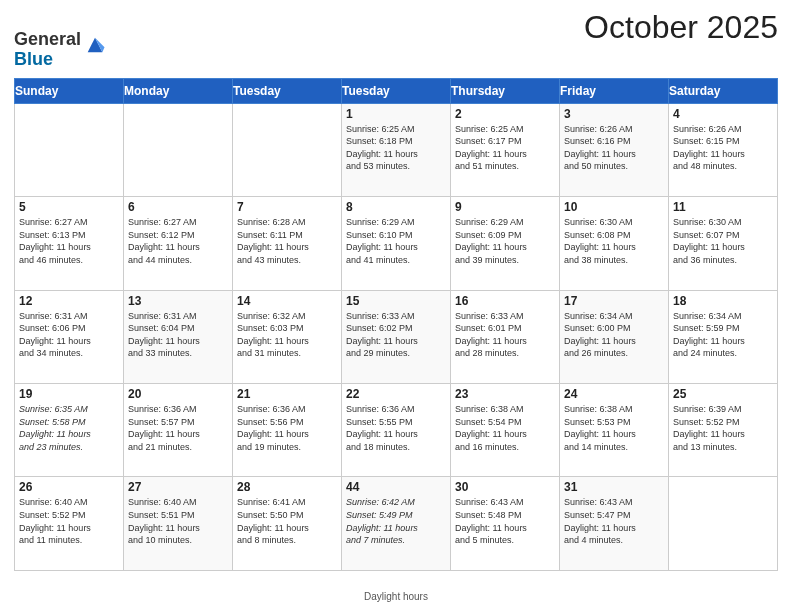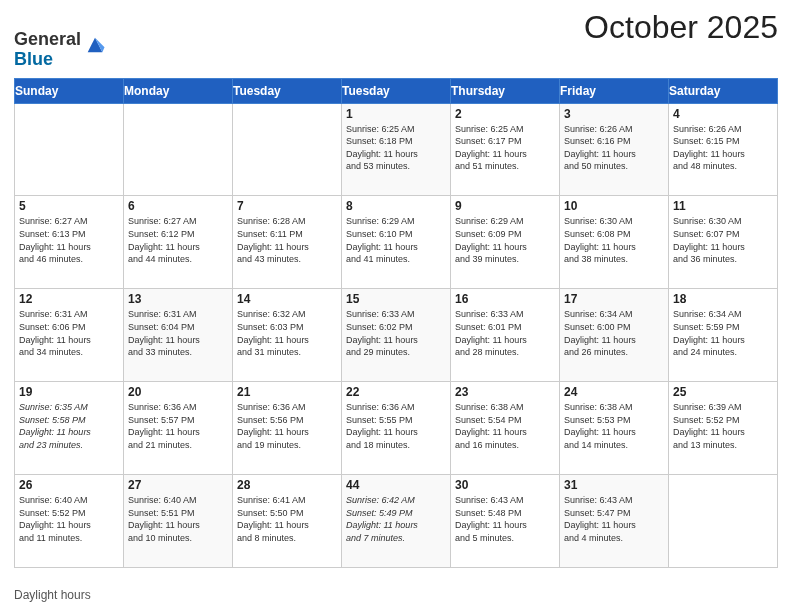--- a/index.html
+++ b/index.html
@@ -97,24 +97,24 @@
     }
     .day-info {
       font-size: 9px;
       color: #333;
       line-height: 1.4;
     }
     .empty-cell {
       background: #fff !important;
     }
     .footer-note {
-      font-size: 12px;
+      font-size: 10px;
       color: #555;
       margin-top: 20px;
-      text-align: left;
+      text-align: center;
     }
   </style>
 </head>
 <body>
 
 <div class="page">
   <div class="header">
     <div class="logo">
       <div>
         <div style="display:flex;align-items:center;">

